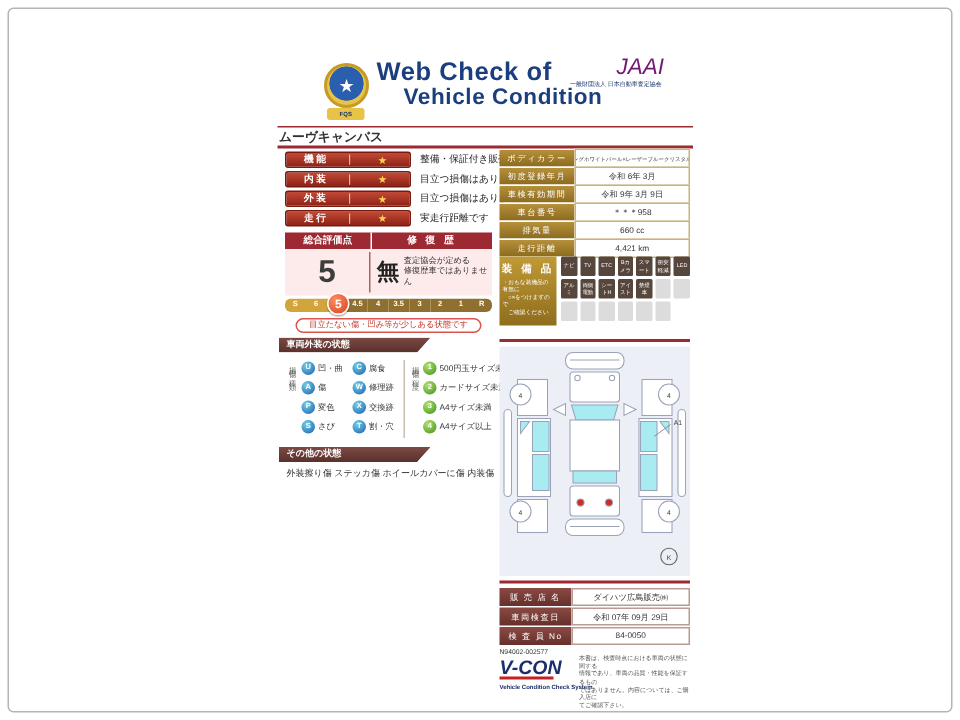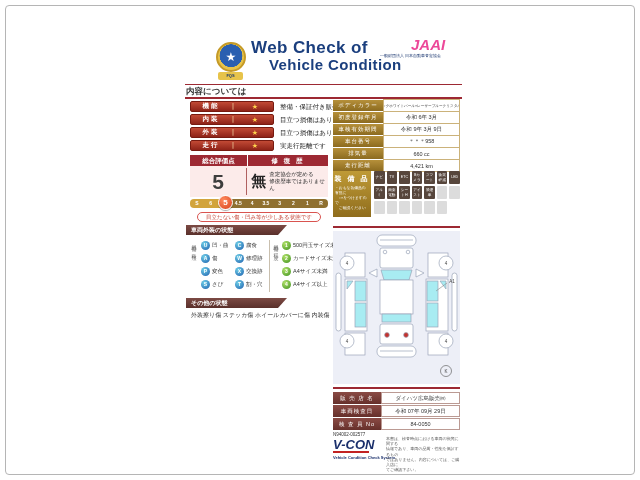--- a/index.html
+++ b/index.html
@@ -11,21 +11,21 @@
   
   .emblem{left:214px;top:42px;width:32px;height:38px}
   .emblem .ring{width:26px;height:26px;border-radius:50%;margin-left:2px;
     background:radial-gradient(circle at 50% 45%,#2a5fb0 58%,#e7c34a 60%);
     border:2px solid #c59a27;display:flex;align-items:center;justify-content:center;
     color:#fff;font-size:12px;line-height:12px}
   .emblem .ribbon{position:absolute;bottom:0;left:4px;width:25px;height:8px;background:#e7c34a;
     border-radius:2px;font-size:4px;color:#16366e;text-align:center;line-height:8px;font-weight:bold}
   .title1{left:251px;top:38px;font-size:17px;font-weight:bold;color:#1b3f7e;letter-spacing:.4px}
   .title2{left:269px;top:56px;font-size:15px;font-weight:bold;color:#1b3f7e;letter-spacing:.4px}
-  .jaai{left:411px;top:36px;font-size:15px;font-weight:700;font-style:italic;color:#ec4899}
+  .jaai{left:411px;top:36px;font-size:15px;font-weight:400;font-style:italic;color:#701a75}
   .jaai-sub{left:380px;top:53px;font-size:4px;color:#13306b;white-space:nowrap}
 
   .mline{background:#9d2933}
   .vname{left:186px;top:86px;font-size:8.5px;font-weight:bold;color:#333}
 
   
   .rate-row{left:190px;width:138px;height:11px;display:flex}
   .rate-box{flex:0 0 84px;height:11px;background:linear-gradient(#c24a35,#8e2318);
     border:1px solid #771a10;border-radius:2px;display:flex;align-items:center;
     color:#fff;font-size:6.5px;font-weight:bold;box-sizing:border-box}
@@ -120,21 +120,21 @@
       <span>★</span>
     </div>
   <div class="ribbon">FQS</div>
 </div>
 <div class="abs title1">Web Check of</div>
 <div class="abs title2">Vehicle Condition</div>
 <div class="abs jaai">JAAI</div>
 <div class="abs jaai-sub">一般財団法人 日本自動車査定協会</div>
 
 <div class="abs mline" style="left:185px;top:84px;width:277px;height:1px"></div>
-<div class="abs vname">内容については</div>
+<div class="abs vname">ムーヴキャンバス</div>
 <div class="abs mline" style="left:185px;top:97px;width:277px;height:2px"></div>
 
 <div class="abs rate-row" style="top:101px">
   <div class="rate-box">
     <span class="rate-label">機 能</span>
     <span class="rate-div">｜</span>
     <span class="rate-star">★</span>
   </div>
   <span class="rate-desc">整備・保証付き販売です</span>
 </div>

